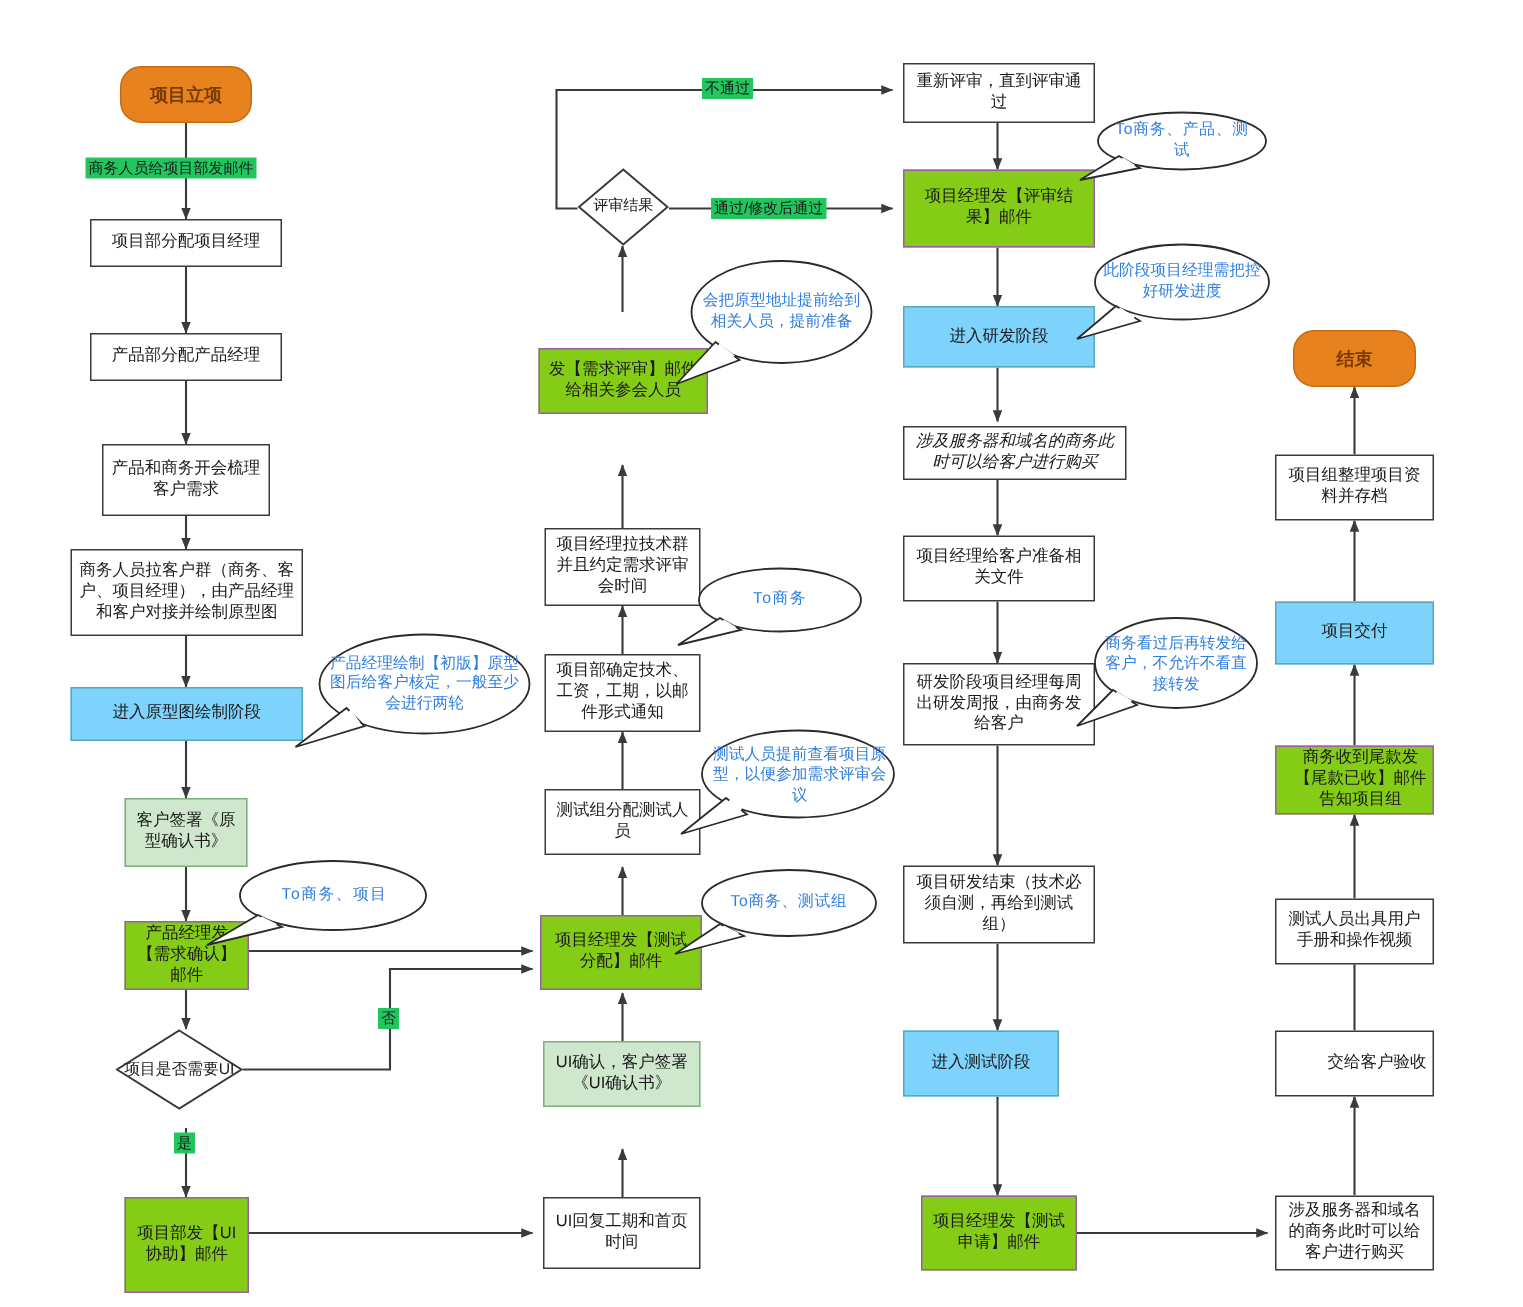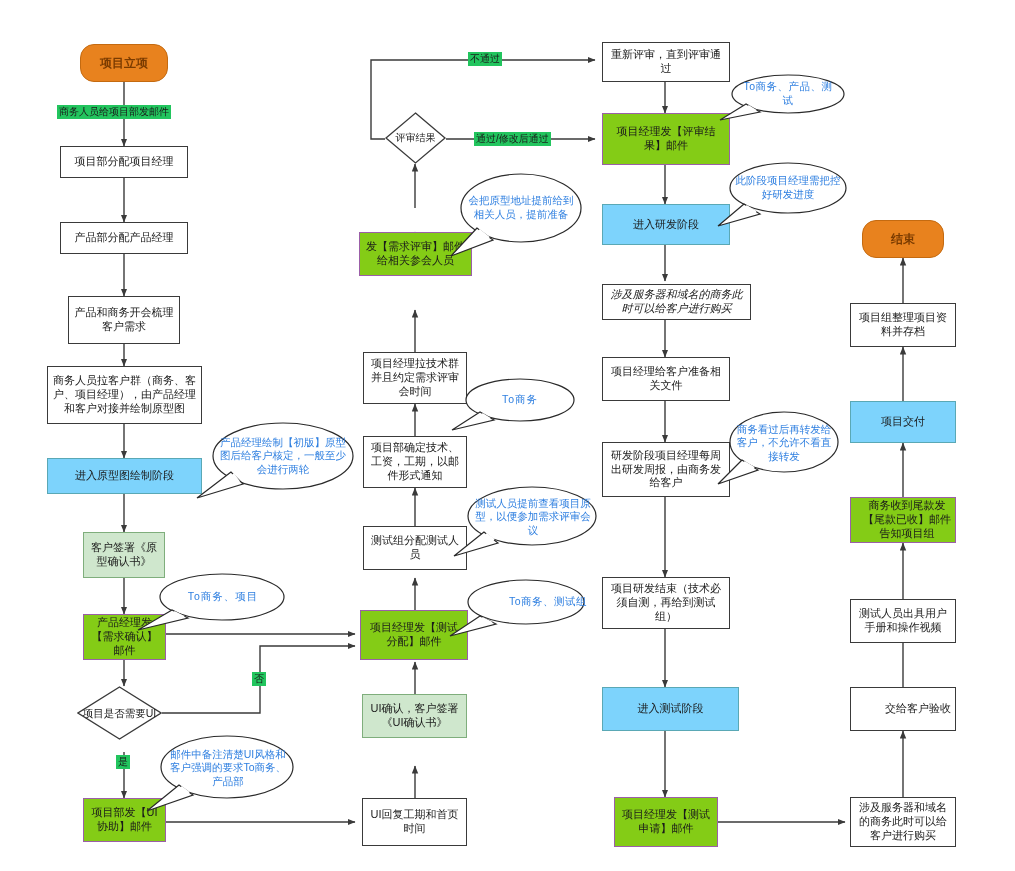--- a/index.html
+++ b/index.html
@@ -123,21 +123,21 @@
       <polygon points="42.5,1 84,27 42.5,53 1,27" fill="#ffffff" stroke="#3a3a3a" stroke-width="1.3"></polygon>
     </svg>
     <div class="dtxt">
         <span>项目是否需要UI</span>
       </div>
   </div>
 
   <div class="elabel" style="left:252px;top:672px;"><span>否</span></div>
   <div class="elabel" style="left:116px;top:755px;"><span>是</span></div>
 
-  <div class="node mail" style="left:83px;top:798px;width:83px;height:44px;">
+  <div class="node mail" style="left:83px;top:798px;width:83px;height:64px;">
     <span>项目部发【UI协助】邮件</span>
     </div>
 
   <div class="node proc" style="left:362px;top:798px;width:105px;height:48px;">
     <span>UI回复工期和首页时间</span>
     </div>
 
   <div class="node sign" style="left:362px;top:694px;width:105px;height:44px;">
     <span>UI确认，客户签署《UI确认书》</span>
     </div>
@@ -195,21 +195,21 @@
     </div>
 
   <div class="node proc" style="left:602px;top:442px;width:128px;height:55px;">
     <span>研发阶段项目经理每周出研发周报，由商务发给客户</span>
     </div>
 
   <div class="node proc" style="left:602px;top:577px;width:128px;height:52px;">
     <span>项目研发结束（技术必须自测，再给到测试组）</span>
     </div>
 
-  <div class="node stage" style="left:602px;top:687px;width:137px;height:44px;">
+  <div class="node stage" style="left:602px;top:687px;width:104px;height:44px;">
     <span>进入测试阶段</span>
     </div>
 
   <div class="node mail" style="left:614px;top:797px;width:104px;height:50px;">
     <span>项目经理发【测试申请】邮件</span>
     </div>
 
   <div class="node proc" style="left:850px;top:797px;width:106px;height:50px;">
     <span>涉及服务器和域名的商务此时可以给客户进行购买</span>
     </div>
@@ -253,30 +253,20 @@
     <svg width="152" height="68" viewBox="0 0 152 68">
       <ellipse cx="86" cy="25" rx="62" ry="23" fill="#ffffff" stroke="#2a2a2a" stroke-width="1.2"></ellipse>
       <path d="M36,38 L2,58 L52,46 Z" fill="#ffffff" stroke="#2a2a2a" stroke-width="1.2"></path>
       <path d="M38,40 L48,45" stroke="#ffffff" stroke-width="2.4"></path>
     </svg>
     <div class="ctxt" style="left:28px;top:6px;width:118px;height:38px;padding:0 2px;letter-spacing:1px;">
       <span>To商务、项目</span>
       </div>
   </div>
 
-  <div class="callout" style="left:145px;top:735px;width:150px;height:84px;">
-    <svg width="150" height="84" viewBox="0 0 150 84">
-      <ellipse cx="82" cy="32" rx="66" ry="31" fill="#ffffff" stroke="#2a2a2a" stroke-width="1.2"></ellipse>
-      <path d="M34,50 L2,76 L48,60 Z" fill="#ffffff" stroke="#2a2a2a" stroke-width="1.2"></path>
-      <path d="M36,52 L44,58" stroke="#ffffff" stroke-width="2.4"></path>
-    </svg>
-    <div class="ctxt" style="left:18px;top:4px;width:130px;height:58px;padding:0 4px;">
-      <span>邮件中备注清楚UI风格和客户强调的要求To商务、产品部</span>
-      </div>
-  </div>
 
   <div class="callout" style="left:450px;top:378px;width:126px;height:60px;">
     <svg width="126" height="60" viewBox="0 0 126 60">
       <ellipse cx="70" cy="22" rx="54" ry="21" fill="#ffffff" stroke="#2a2a2a" stroke-width="1.2"></ellipse>
       <path d="M30,34 L2,52 L44,42 Z" fill="#ffffff" stroke="#2a2a2a" stroke-width="1.2"></path>
       <path d="M32,36 L40,41" stroke="#ffffff" stroke-width="2.4"></path>
     </svg>
     <div class="ctxt" style="left:24px;top:4px;width:92px;height:36px;padding:0;letter-spacing:1px;">
       <span>To商务</span>
       </div>
@@ -292,21 +282,21 @@
       <span>测试人员提前查看项目原型，以便参加需求评审会议</span>
       </div>
   </div>
 
   <div class="callout" style="left:448px;top:578px;width:140px;height:64px;">
     <svg width="140" height="64" viewBox="0 0 140 64">
       <ellipse cx="78" cy="24" rx="58" ry="22" fill="#ffffff" stroke="#2a2a2a" stroke-width="1.2"></ellipse>
       <path d="M32,38 L2,58 L48,46 Z" fill="#ffffff" stroke="#2a2a2a" stroke-width="1.2"></path>
       <path d="M34,40 L44,45" stroke="#ffffff" stroke-width="2.4"></path>
     </svg>
-    <div class="ctxt" style="left:22px;top:4px;width:112px;height:40px;padding:0 14px;letter-spacing:0.5px;margin-left:22px;">
+    <div class="ctxt" style="left:22px;top:4px;width:112px;height:40px;padding:0 14px;letter-spacing:0.5px;">
       <span>To商务、测试组</span>
       </div>
   </div>
 
   <div class="callout" style="left:449px;top:168px;width:136px;height:96px;">
     <svg width="136" height="96" viewBox="0 0 136 96">
       <ellipse cx="72" cy="40" rx="60" ry="34" fill="#ffffff" stroke="#2a2a2a" stroke-width="1.2"></ellipse>
       <path d="M28,60 L2,88 L44,72 Z" fill="#ffffff" stroke="#2a2a2a" stroke-width="1.2"></path>
       <path d="M30,62 L40,70" stroke="#ffffff" stroke-width="2.4"></path>
     </svg>

